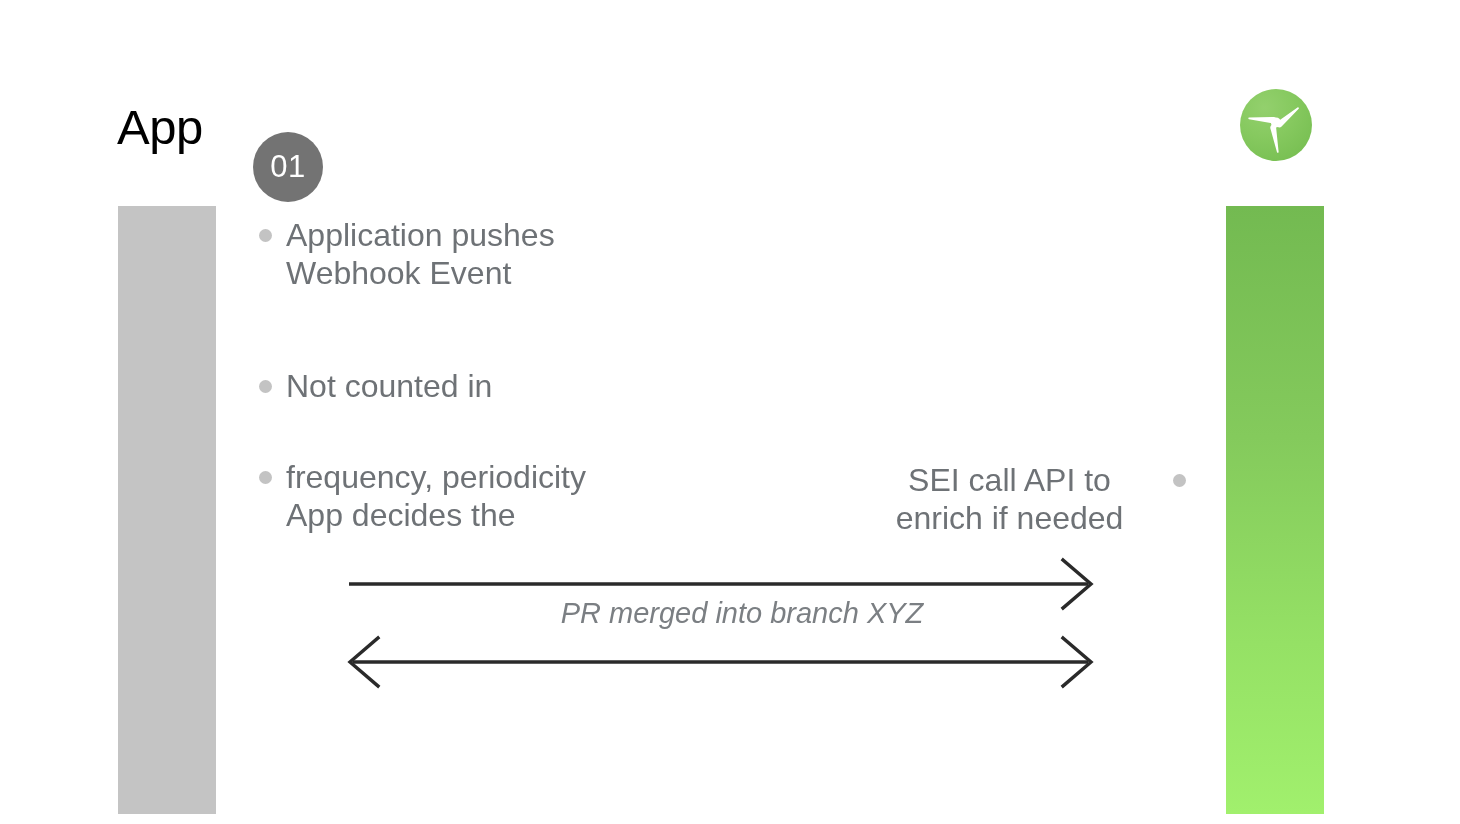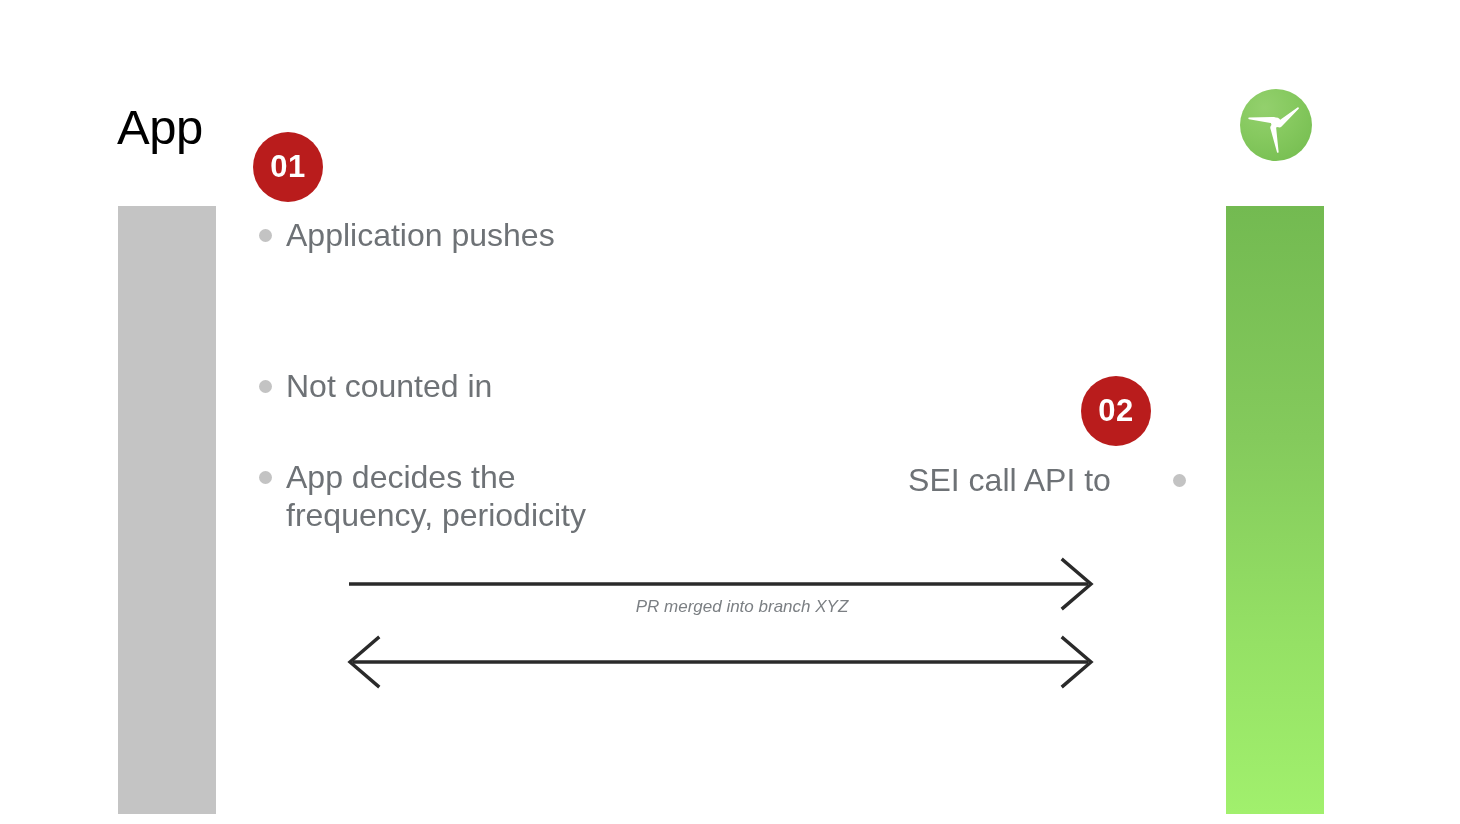--- a/index.html
+++ b/index.html
@@ -62,24 +62,24 @@
     background: radial-gradient(circle at 34% 26%, #93d06d 0%, #86c95f 42%, #72bb4d 100%);
   }
   .logo svg { display: block; width: 72px; height: 72px; }
 
   
   .step-badge {
     position: absolute;
     width: 70px;
     height: 70px;
     border-radius: 50%;
-    background: #b91c1c;
+    background: #737373;
     color: #ffffff;
     font-size: 31px;
-    font-weight: 700;
+    font-weight: 400;
     display: flex;
     align-items: center;
     justify-content: center;
     letter-spacing: 0.5px;
   }
   .step-badge.one  { left: 253px;  top: 132px; }
   .step-badge.two  { left: 1081px; top: 376px; }
 
   
   .bullets {
@@ -112,21 +112,21 @@
   .bullet-row.rtl .btext { display: block; padding-right: 31px; }
 
   
   .arrow-layer {
     position: absolute;
     inset: 0;
     pointer-events: none;
   }
   .arrow-label {
     position: absolute;
-    font-size: 17px;
+    font-size: 29px;
     font-style: italic;
     color: #7b7f83;
     white-space: nowrap;
     text-align: center;
   }
   .arrow-label.l1 { left: 349px; top: 597px; width: 786px; }
   .arrow-label.l2 { left: 349px; top: 680px; width: 786px; }
 </style>
 </head>
 <body>
@@ -145,48 +145,49 @@
         <path d="M36.7 33.2 L57.5 18.4 C58.4 17.8 59.4 19.0 58.7 19.8 L41.6 37.6 C40.4 38.8 38.6 38.8 37.4 37.7 C36.2 36.6 36.0 34.5 36.7 33.2 Z"></path>
         <path d="M34.1 34.7 L9.0 30.2 C8.0 30.0 8.0 28.5 9.1 28.5 L33.7 28.0 C35.4 28.0 36.8 29.4 36.8 31.1 C36.8 32.9 35.6 34.5 34.1 34.7 Z"></path>
         <path d="M36.0 37.6 L38.6 62.8 C38.7 63.9 37.3 64.2 37.0 63.2 L30.4 39.4 C29.9 37.7 30.9 35.9 32.6 35.5 C34.2 35.1 35.7 36.1 36.0 37.6 Z"></path>
         <circle cx="36" cy="33.5" r="5.1"></circle>
       </g>
     </svg>
   </div>
 
   <div class="step-badge one">01</div>
 
-  <div class="step-badge two">02</div>
 
   <div class="bullets left-col">
     <div class="bullet-row ltr">
       <span class="dot"></span>
       <span class="btext">Application pushes</span>
+      <span class="btext">Webhook Event</span>
     </div>
   </div>
 
   <div class="bullets left-col2">
     <div class="bullet-row ltr">
       <span class="dot"></span>
       <span class="btext">Not counted in</span>
     </div>
   </div>
 
   <div class="bullets left-col3">
     <div class="bullet-row ltr">
       <span class="dot"></span>
+      <span class="btext">frequency, periodicity</span>
       <span class="btext">App decides the</span>
-      <span class="btext">frequency, periodicity</span>
     </div>
   </div>
 
   <div class="bullets right-col">
     <div class="bullet-row rtl">
       <span class="dot"></span>
       <span class="btext">SEI call API to</span>
+      <span class="btext">enrich if needed</span>
     </div>
   </div>
 
   <svg class="arrow-layer" width="1460" height="824" viewBox="0 0 1460 824" aria-hidden="true">
 
     <g>
       <line x1="349" y1="584" x2="1088" y2="584" stroke="#2a2a2a" stroke-width="3.4" stroke-linecap="butt"></line>
       <polyline points="1063,560 1091,584 1063,608" fill="none" stroke="#2a2a2a" stroke-width="3.4" stroke-linecap="square" stroke-linejoin="miter"></polyline>
     </g>
 

